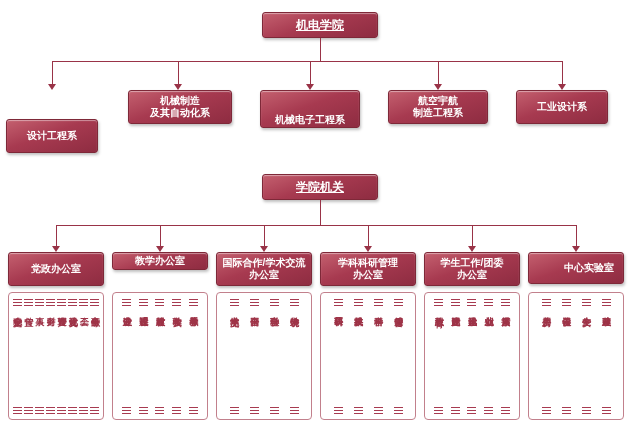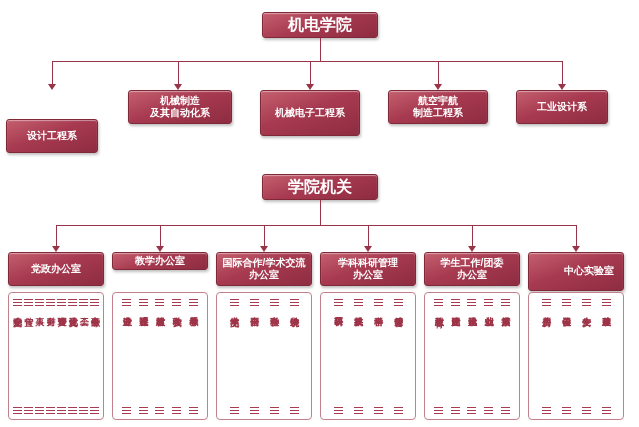--- a/index.html
+++ b/index.html
@@ -13,21 +13,21 @@
   .node{
     position:absolute;
     background:linear-gradient(160deg,var(--box-grad-a) 0%,var(--box-grad-b) 45%,var(--box-grad-c) 100%);
     border:1px solid var(--box-border);
     border-radius:3px;
     box-shadow:inset 0 1px 1px rgba(255,255,255,.45), 1px 2px 3px rgba(0,0,0,.25);
     display:flex;align-items:center;justify-content:center;
     color:#ffffff;font-weight:bold;text-align:center;
   }
   .node .lbl{white-space:pre-line;line-height:1.25;}
-  .root-node{font-size:16px;}
+  .root-node{font-size:12px;text-decoration:underline;}
   .dept-node,.office-node{font-size:10px;padding:1px 2px;}
 
   .vline,.hline{position:absolute;background:var(--line);}
   .vline{width:1px;}
   .hline{height:1px;}
   .arr{position:absolute;width:0;height:0;
     border-left:4px solid transparent;border-right:4px solid transparent;
     border-top:6px solid var(--line);}
 
   .panel{
@@ -70,21 +70,21 @@
   <div class="arr" style="left:434px;top:84px;"></div>
   <div class="arr" style="left:558px;top:84px;"></div>
 
   <div class="node dept-node" style="left:6px;top:90px;width:92px;height:34px;margin-top:29px;">
     <span class="lbl">设计工程系</span>
   </div>
   <div class="node dept-node" style="left:128px;top:90px;width:104px;height:34px;">
     <span class="lbl">机械制造
 及其自动化系</span>
   </div>
-  <div class="node dept-node" style="left:260px;top:90px;width:100px;height:46px;">
+  <div class="node dept-node" style="left:260px;top:90px;width:100px;height:38px;align-items:flex-end;">
     <span class="lbl">机械电子工程系</span>
   </div>
   <div class="node dept-node" style="left:388px;top:90px;width:100px;height:34px;">
     <span class="lbl">航空宇航
 制造工程系</span>
   </div>
   <div class="node dept-node" style="left:516px;top:90px;width:92px;height:34px;">
     <span class="lbl">工业设计系</span>
   </div>
 
@@ -118,21 +118,21 @@
 办公室</span>
   </div>
   <div class="node office-node" style="left:320px;top:252px;width:96px;height:34px;">
     <span class="lbl">学科科研管理
 办公室</span>
   </div>
   <div class="node office-node" style="left:424px;top:252px;width:96px;height:34px;">
     <span class="lbl">学生工作/团委
 办公室</span>
   </div>
-  <div class="node office-node" style="left:528px;top:252px;width:96px;height:39px;padding-left:28px;">
+  <div class="node office-node" style="left:528px;top:252px;width:96px;height:32px;padding-left:28px;">
     <span class="lbl">中心实验室</span>
   </div>
 
   <div class="panel" style="left:8px;width:96px;">
     <div class="col">
       <span class="bars"></span>
       <span class="vtext">安全稳定</span>
       <span class="bars bottom"></span>
     </div>
     <div class="col">

